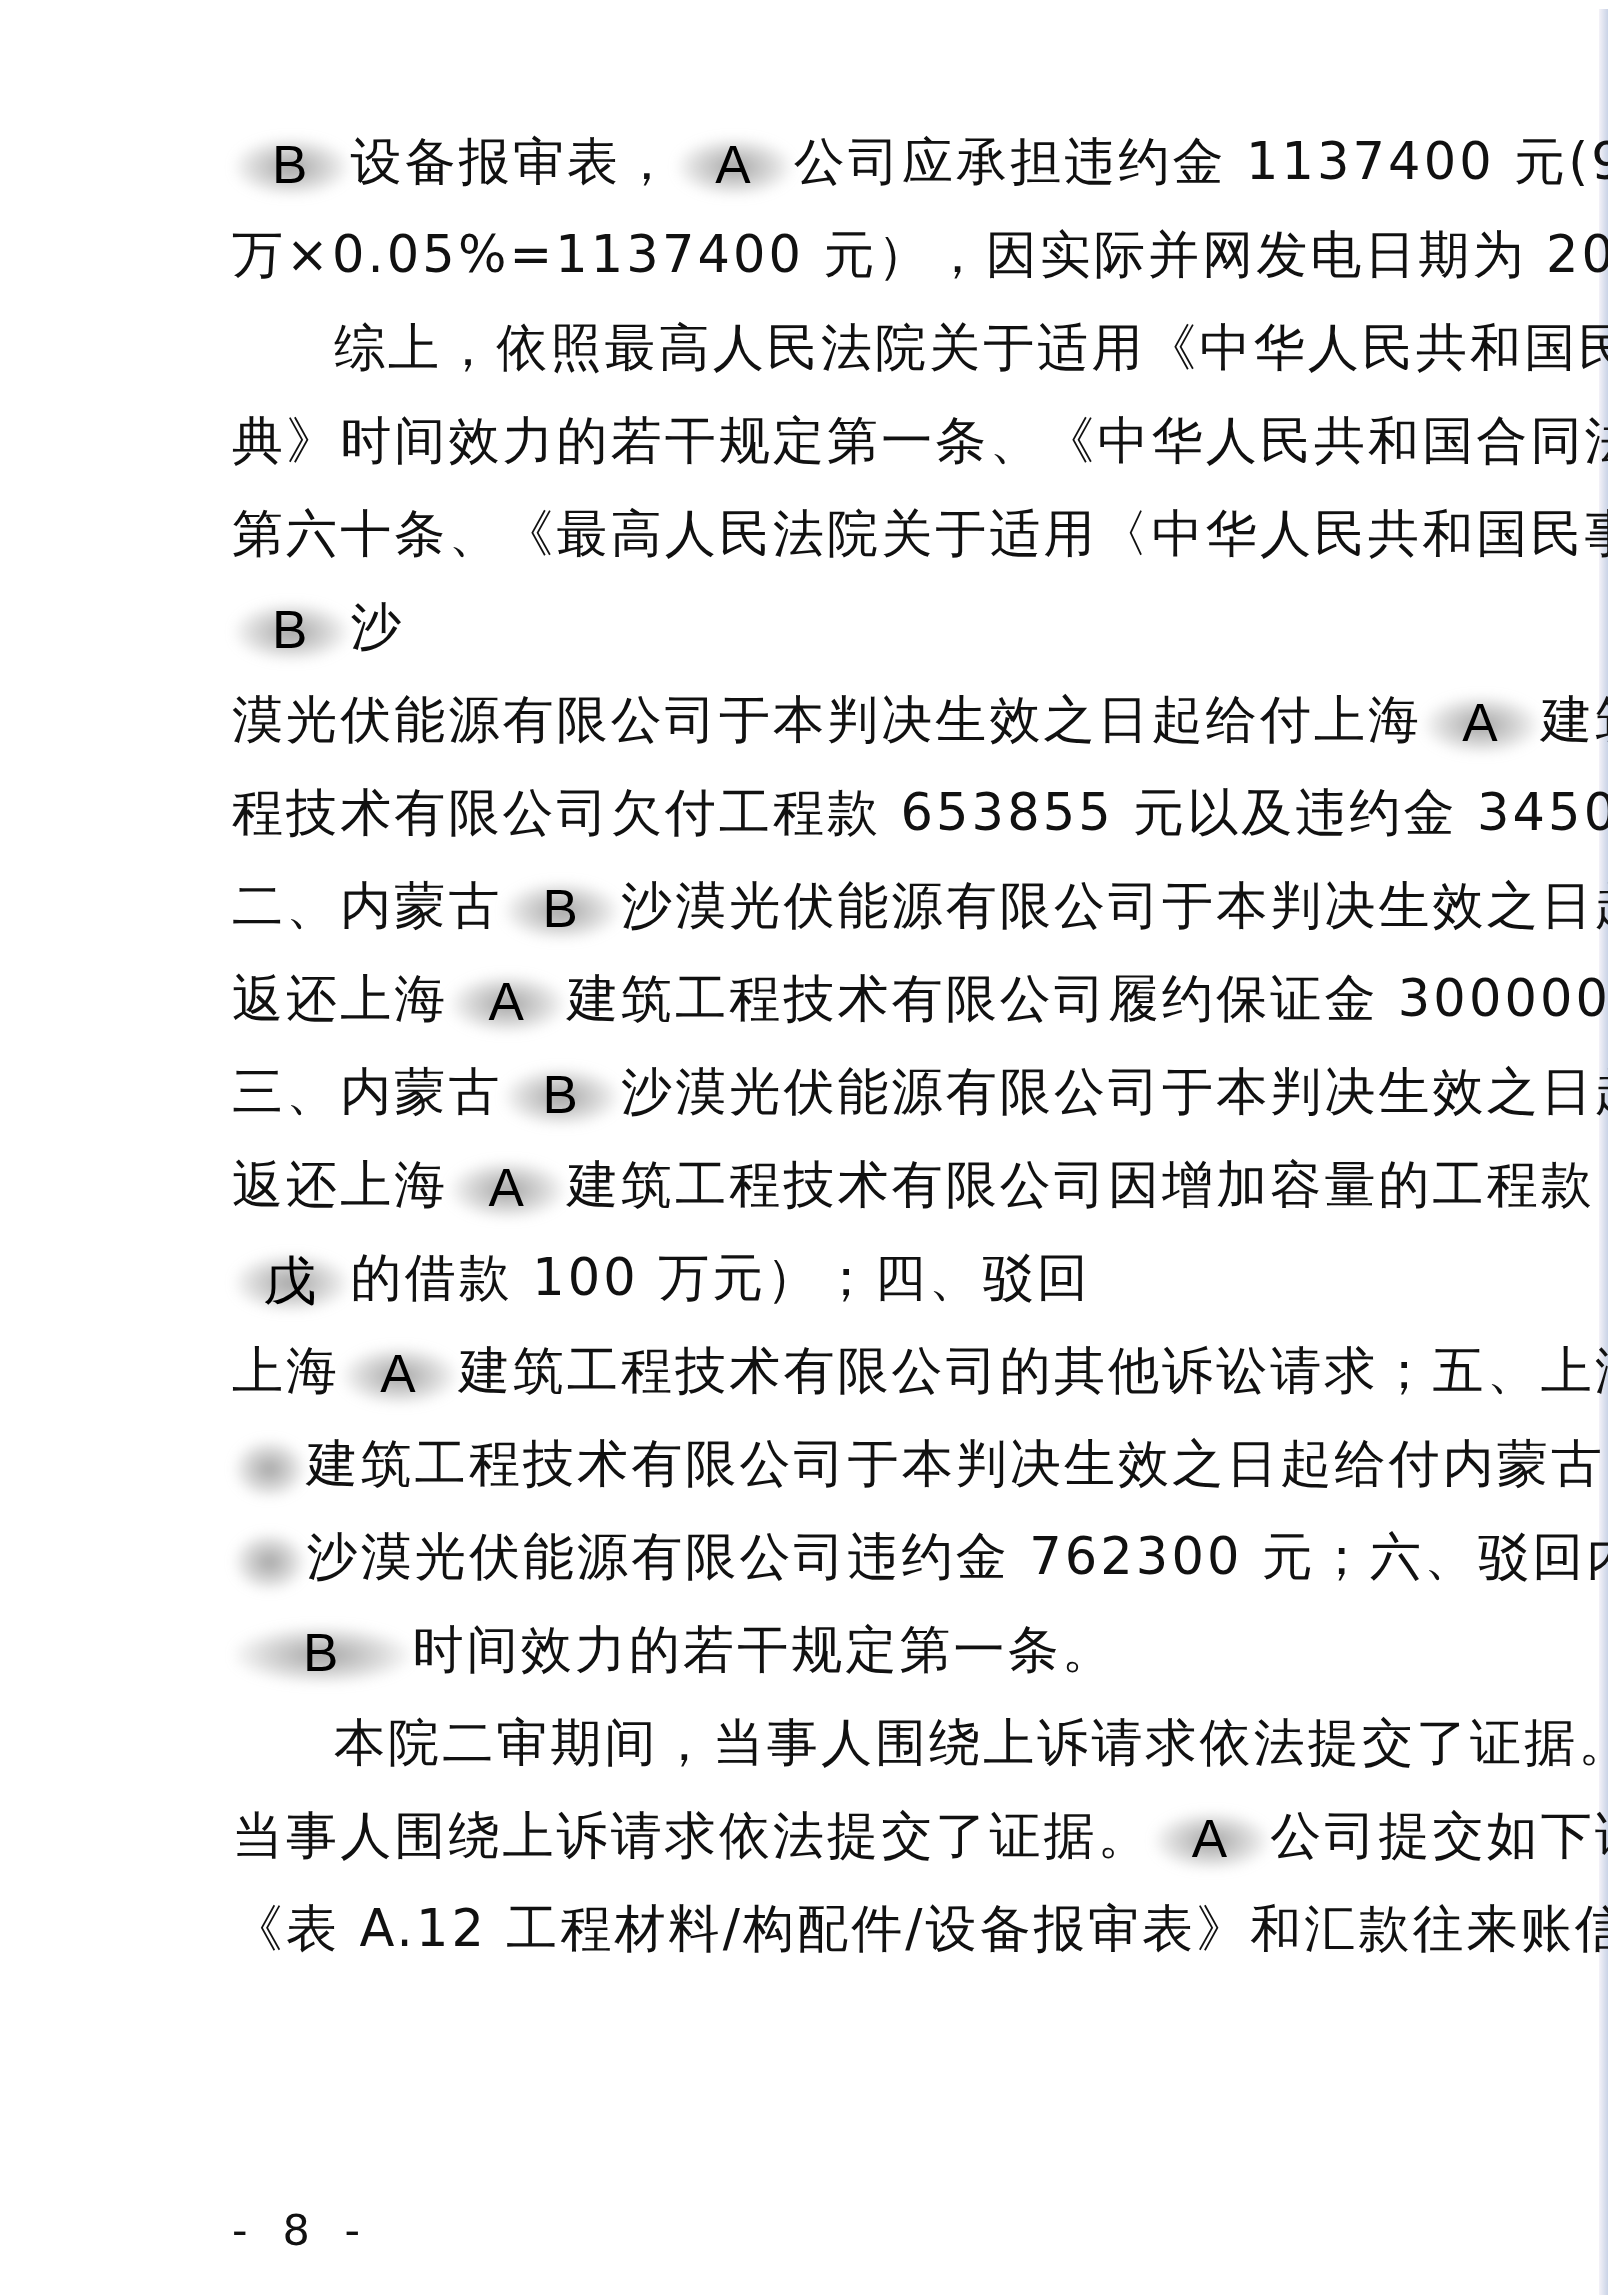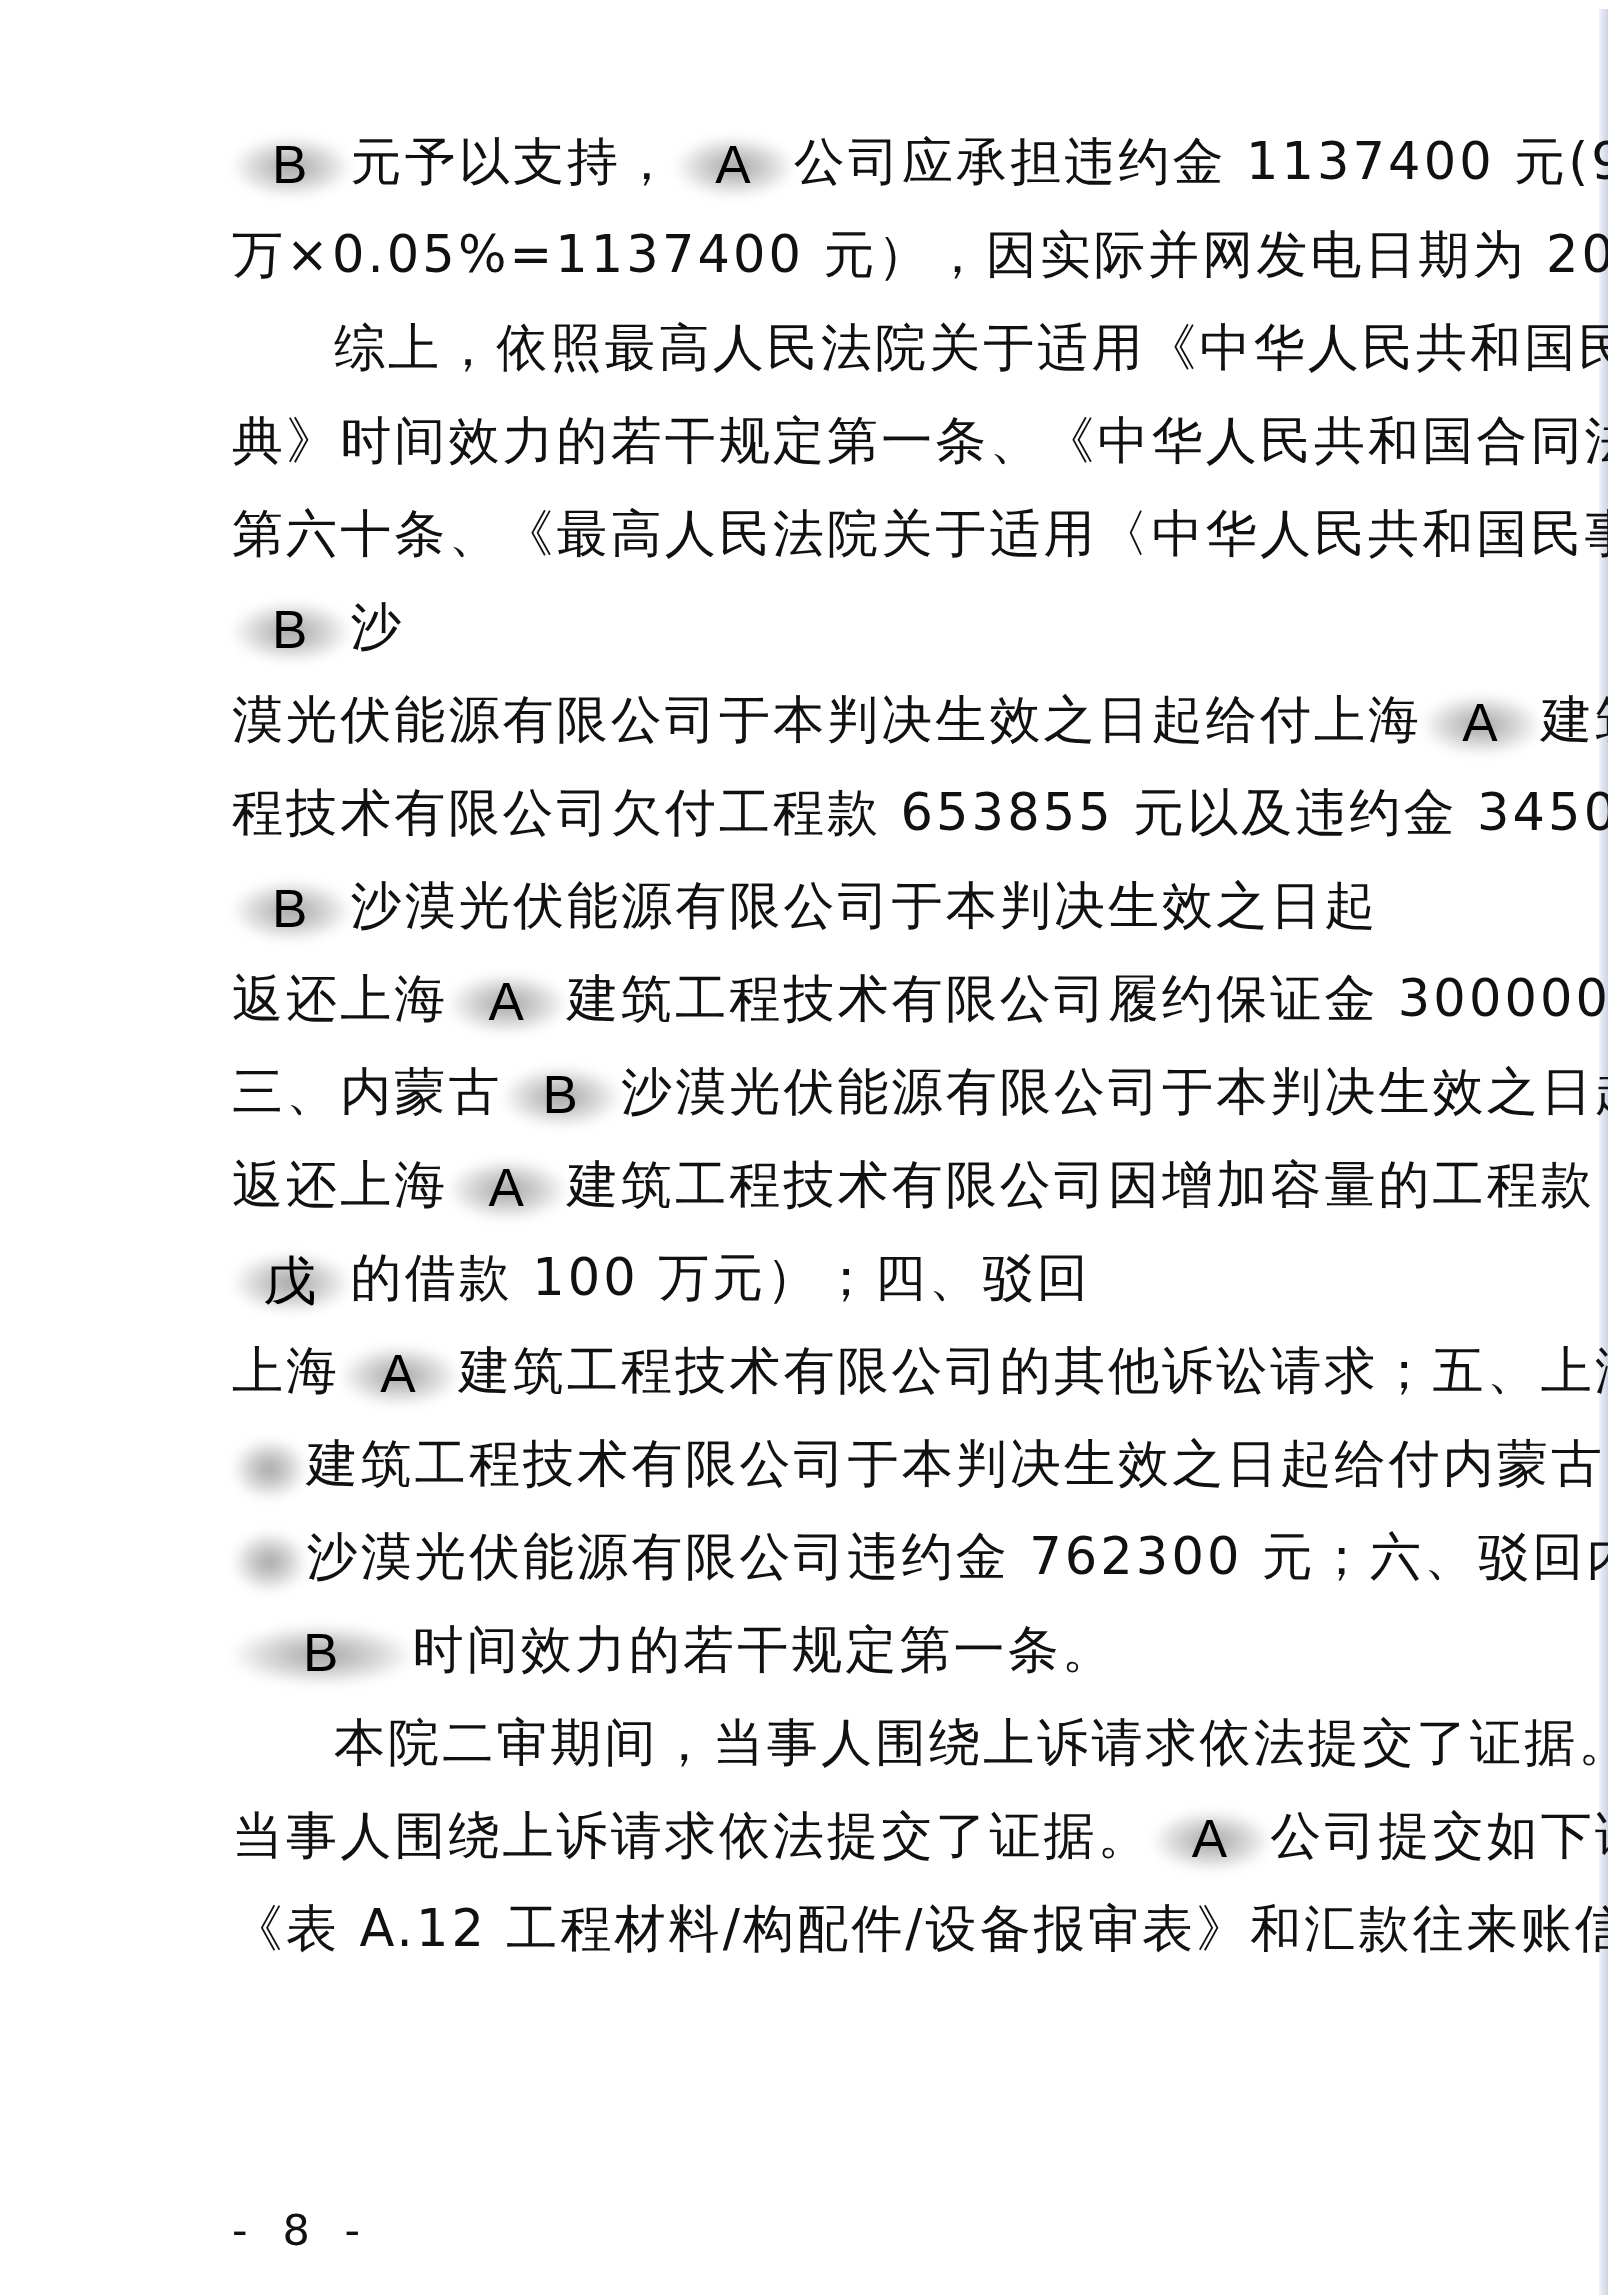--- a/index.html
+++ b/index.html
@@ -57,29 +57,29 @@
     font-size: 43px; letter-spacing: 10.6px;
     font-family: "DejaVu Sans", sans-serif;
   }
 </style>
 </head>
 <body>
 
 <div class="edge"></div>
 
 <div class="page" id="page">
-    <div class="line"><span class="redact w2"><span class="blur"></span><span class="letter">B</span></span><span>元予以支持，</span><span class="redact w2"><span class="blur"></span><span class="letter">A</span></span><span>公司应承担违约金 1137400 元(94 天×2420</span></div>
+    <div class="line"><span class="redact w2"><span class="blur"></span><span class="letter">B</span></span><span>设备报审表，</span><span class="redact w2"><span class="blur"></span><span class="letter">A</span></span><span>公司应承担违约金 1137400 元(94 天×2420</span></div>
     <div class="line"><span>万×0.05%=1137400 元），因实际并网发电日期为 2019 年 2</span></div>
     <div class="line indent"><span>综上，依照最高人民法院关于适用《中华人民共和国民法</span></div>
     <div class="line"><span>典》时间效力的若干规定第一条、《中华人民共和国合同法》</span></div>
     <div class="line"><span>第六十条、《最高人民法院关于适用〈中华人民共和国民事诉</span></div>
     <div class="line"><span class="redact w2"><span class="blur"></span><span class="letter">B</span></span><span>沙</span></div>
     <div class="line"><span>漠光伏能源有限公司于本判决生效之日起给付上海</span><span class="redact w2"><span class="blur"></span><span class="letter">A</span></span><span>建筑工</span></div>
     <div class="line"><span>程技术有限公司欠付工程款 653855 元以及违约金 345017 元；</span></div>
-    <div class="line"><span class="redact w2"><span class="blur"></span><span class="letter">B</span></span><span>沙漠光伏能源有限公司于本判决生效之日起</span></div>
+    <div class="line"><span>二、内蒙古</span><span class="redact w2"><span class="blur"></span><span class="letter">B</span></span><span>沙漠光伏能源有限公司于本判决生效之日起</span></div>
     <div class="line"><span>返还上海</span><span class="redact w2"><span class="blur"></span><span class="letter">A</span></span><span>建筑工程技术有限公司履约保证金 3000000 元；</span></div>
     <div class="line"><span>三、内蒙古</span><span class="redact w2"><span class="blur"></span><span class="letter">B</span></span><span>沙漠光伏能源有限公司于本判决生效之日起</span></div>
     <div class="line"><span>返还上海</span><span class="redact w2"><span class="blur"></span><span class="letter">A</span></span><span>建筑工程技术有限公司因增加容量的工程款</span></div>
     <div class="line"><span class="redact w2"><span class="blur"></span><span class="letter">戊</span></span><span>的借款 100 万元）；四、驳回</span></div>
     <div class="line"><span>上海</span><span class="redact w2"><span class="blur"></span><span class="letter">A</span></span><span>建筑工程技术有限公司的其他诉讼请求；五、上海</span></div>
     <div class="line"><span class="redact w1"><span class="blur"></span><span class="letter"></span></span><span>建筑工程技术有限公司于本判决生效之日起给付内蒙古</span></div>
     <div class="line"><span class="redact w1"><span class="blur"></span><span class="letter"></span></span><span>沙漠光伏能源有限公司违约金 762300 元；六、驳回内蒙古</span></div>
     <div class="line"><span class="redact w3"><span class="blur"></span><span class="letter">B</span></span><span>时间效力的若干规定第一条。</span></div>
     <div class="line indent"><span>本院二审期间，当事人围绕上诉请求依法提交了证据。本</span></div>
     <div class="line"><span>当事人围绕上诉请求依法提交了证据。</span><span class="redact w2"><span class="blur"></span><span class="letter">A</span></span><span>公司提交如下证据：</span></div>

